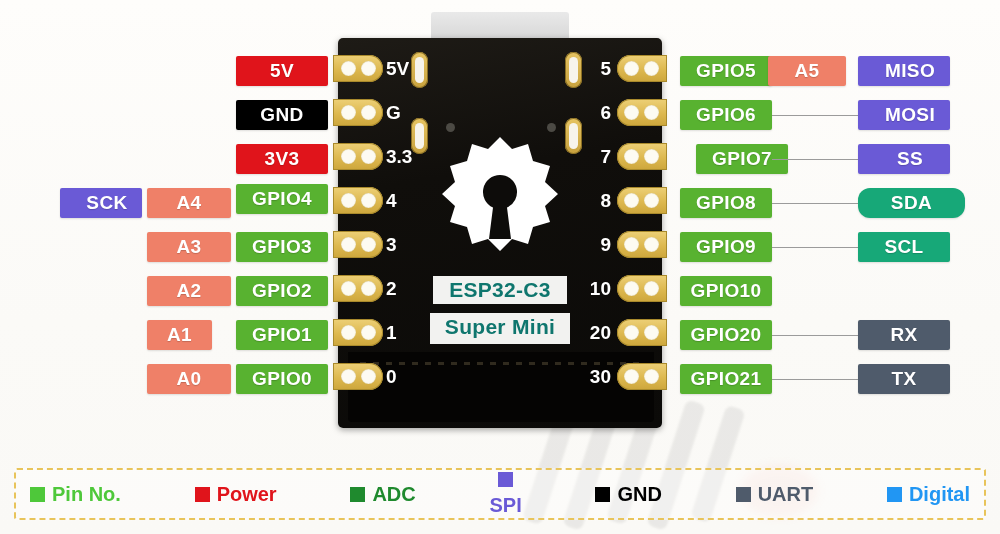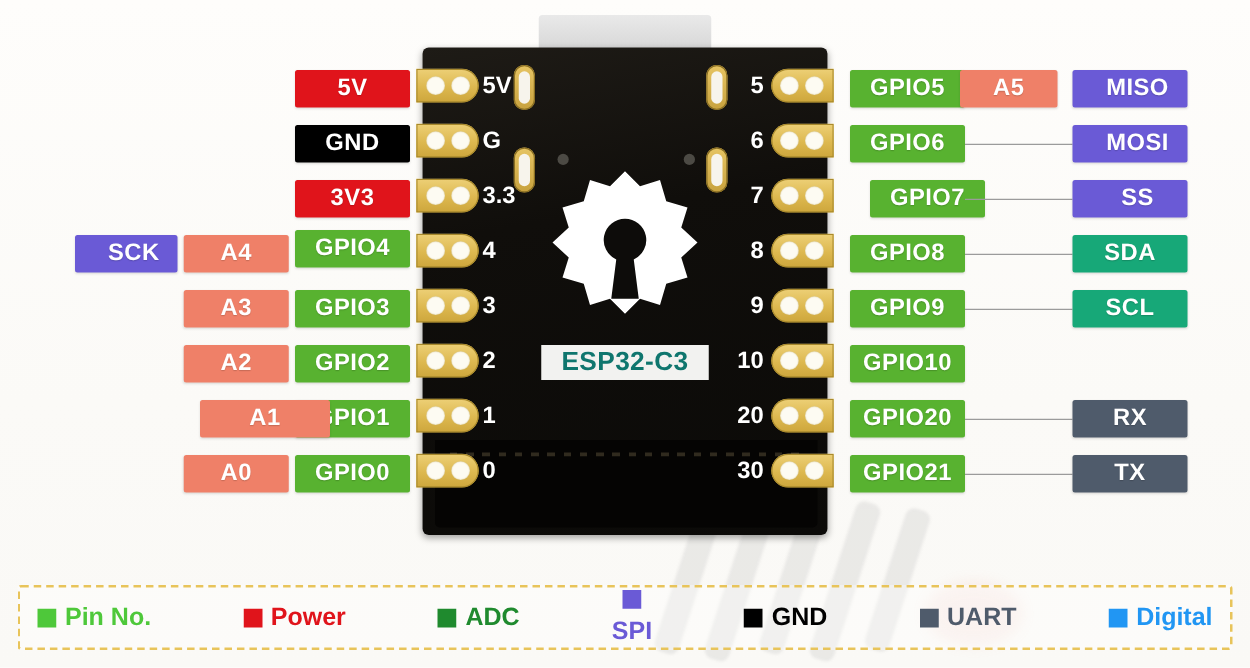--- a/index.html
+++ b/index.html
@@ -222,20 +222,21 @@
         L88 109 L72 104 L60 116 L48 104 L32 109 L27 92 L10 87 L15 71 L2 59
         L15 47 L10 31 L27 26 L32 9 L48 14 Z"></path>
       <path fill="#0d0c0a" d="M60 40
         a17 17 0 0 0 -7 32.5
         L49 104 L71 104 L67 72.5
         A17 17 0 0 0 60 40 Z"></path>
     </svg>
   </div>
 
   <div class="silk" id="silk1">ESP32-C3</div>
+  <div class="silk" id="silk2">Super Mini</div>
 
   <div id="pins-layer">
       <div class="pad left" style="left:333px; top:55px;">
         <i class="h1"></i>
         <i class="h2"></i>
       </div>
       <div class="padnum l" style="left:386px; top:55px;">5V</div>
       <div class="chip power" style="left:236px; top:56px; width:92px;">5V</div>
       <div class="pad left" style="left:333px; top:99px;">
         <i class="h1"></i>
@@ -270,21 +271,21 @@
       </div>
       <div class="padnum l" style="left:386px; top:275px;">2</div>
       <div class="chip gpio" style="left:236px; top:276px; width:92px;">GPIO2</div>
       <div class="chip adc" style="left:147px; top:276px; width:84px;">A2</div>
       <div class="pad left" style="left:333px; top:319px;">
         <i class="h1"></i>
         <i class="h2"></i>
       </div>
       <div class="padnum l" style="left:386px; top:319px;">1</div>
       <div class="chip gpio" style="left:236px; top:320px; width:92px;">GPIO1</div>
-      <div class="chip adc" style="left:160px; top:320px; width:104px;">A1</div>
+      <div class="chip adc" style="left:147px; top:320px; width:65px;">A1</div>
       <div class="pad left" style="left:333px; top:363px;">
         <i class="h1"></i>
         <i class="h2"></i>
       </div>
       <div class="padnum l" style="left:386px; top:363px;">0</div>
       <div class="chip gpio" style="left:236px; top:364px; width:92px;">GPIO0</div>
       <div class="chip adc" style="left:147px; top:364px; width:84px;">A0</div>
       <div class="pad right" style="left:617px; top:55px;">
         <i class="h1"></i>
         <i class="h2"></i>
@@ -309,21 +310,21 @@
       <div class="chip gpio" style="left:696px; top:144px; width:92px;">GPIO7</div>
       <div class="wire" style="left:772px; top:159px; width:86px;"></div>
       <div class="chip spi" style="left:858px; top:144px; width:92px;">SS</div>
       <div class="pad right" style="left:617px; top:187px;">
         <i class="h1"></i>
         <i class="h2"></i>
       </div>
       <div class="padnum r" style="left:569px; top:187px; width:42px;">8</div>
       <div class="chip gpio" style="left:680px; top:188px; width:92px;">GPIO8</div>
       <div class="wire" style="left:772px; top:203px; width:86px;"></div>
-      <div class="chip i2c" style="left:858px; top:188px; width:92px;">SDA</div>
+      <div class="chip i2c" style="left:858px; top:188px; width:107px;border-radius:12px;">SDA</div>
       <div class="pad right" style="left:617px; top:231px;">
         <i class="h1"></i>
         <i class="h2"></i>
       </div>
       <div class="padnum r" style="left:569px; top:231px; width:42px;">9</div>
       <div class="chip gpio" style="left:680px; top:232px; width:92px;">GPIO9</div>
       <div class="wire" style="left:772px; top:247px; width:86px;"></div>
       <div class="chip i2c" style="left:858px; top:232px; width:92px;">SCL</div>
       <div class="pad right" style="left:617px; top:275px;">
         <i class="h1"></i>

